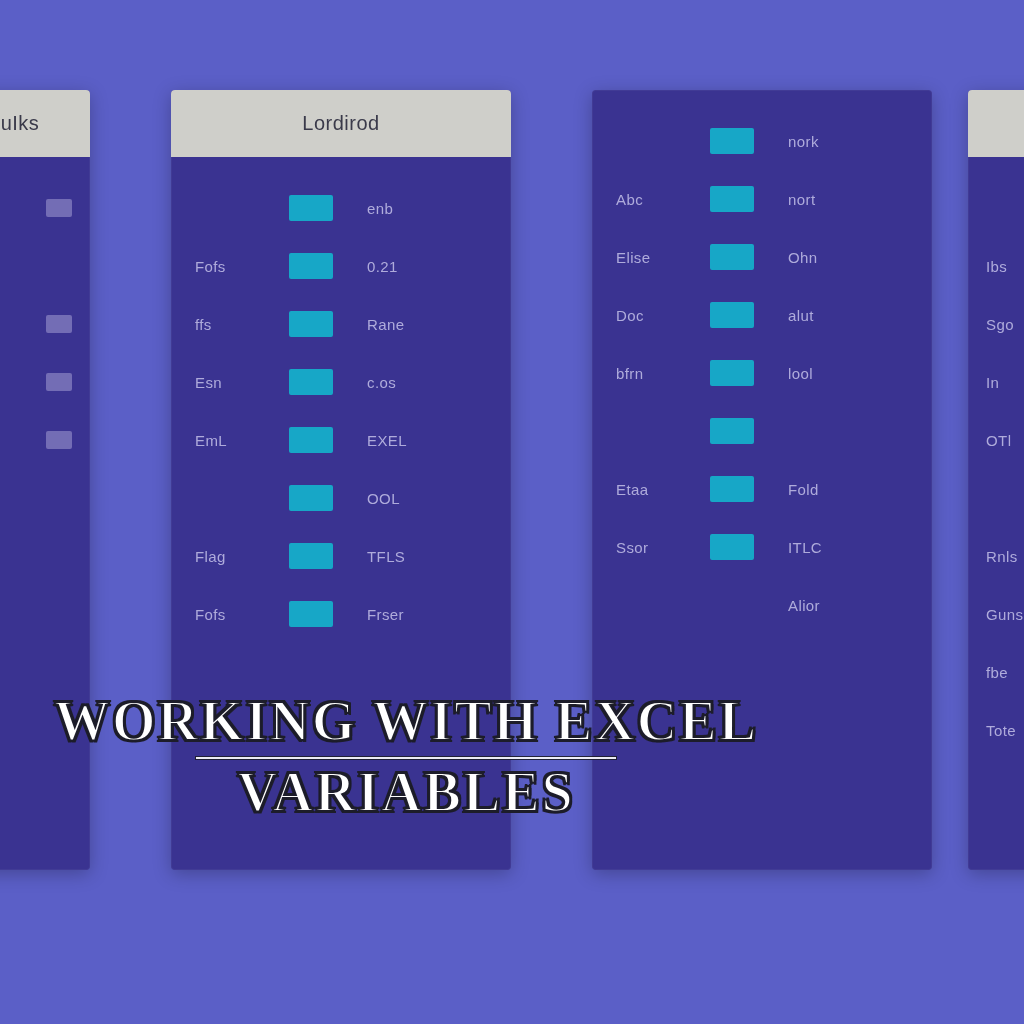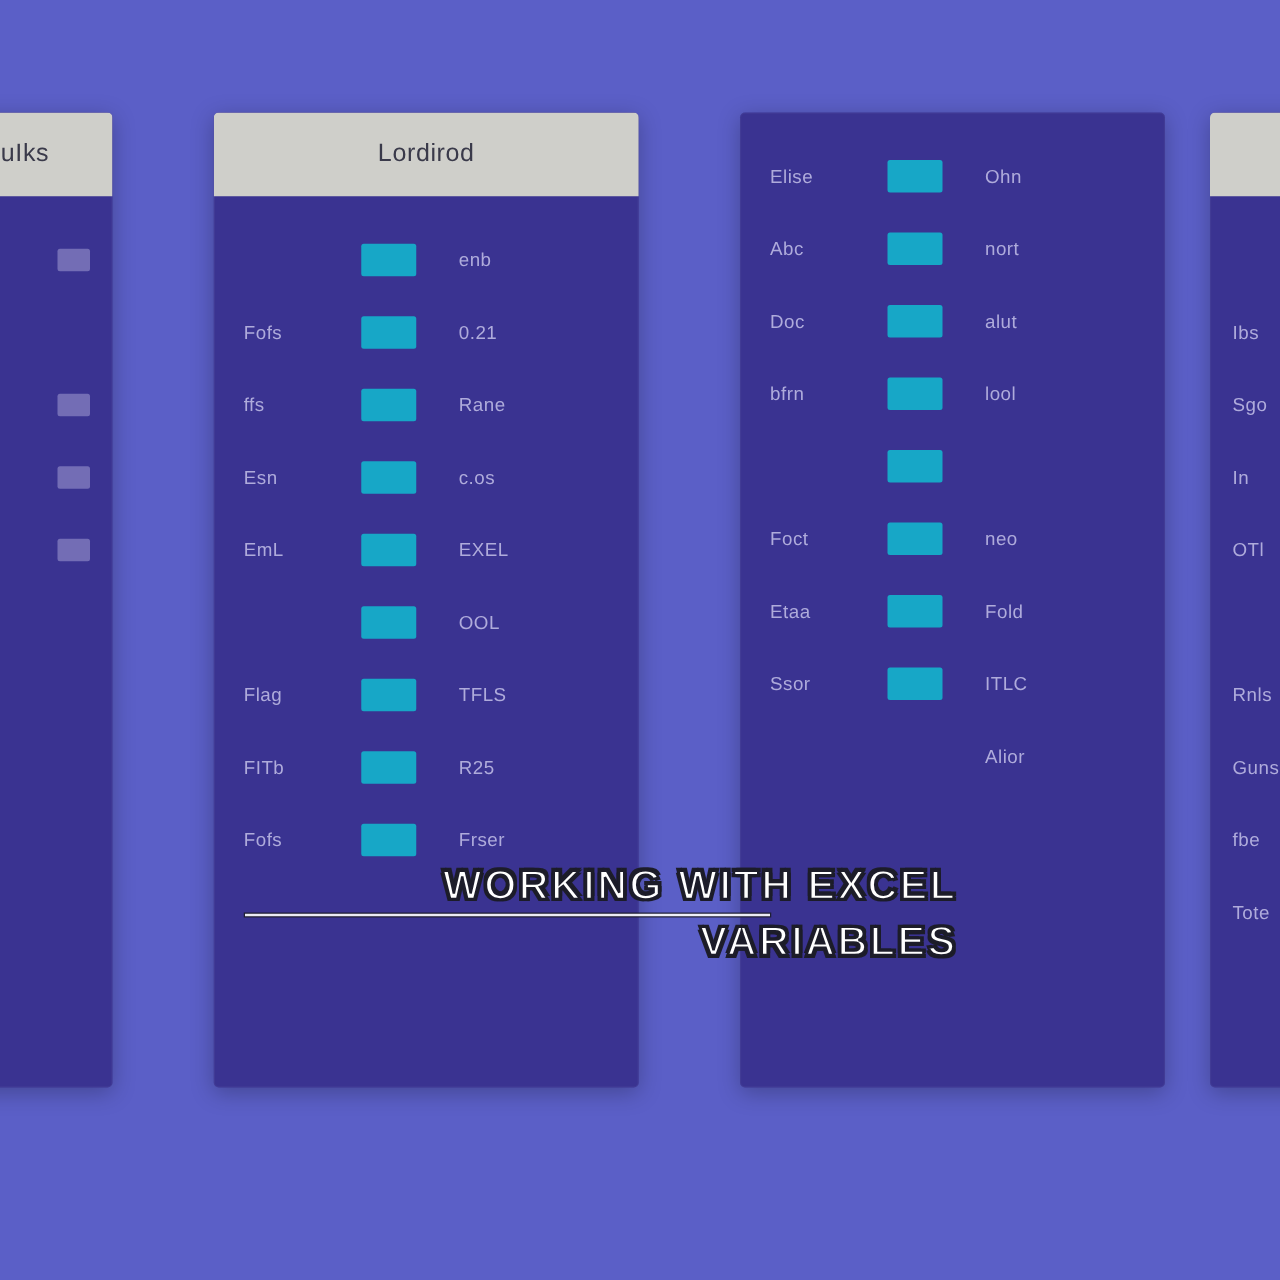--- a/index.html
+++ b/index.html
@@ -90,35 +90,34 @@
   
   .title-wrap {
     position: absolute;
     left: 50%;
     top: 690px;
     transform: translateX(-50%);
     text-align: center;
     width: 720px;
   }
   .title {
-    font-family: Liberation Sans, sans-serif;
+    font-family: Liberation Serif, serif;
     font-weight: 900;
-    font-size: 33px;
+    font-size: 56px;
     line-height: 1.12;
     letter-spacing: 2px;
     color: #ffffff;
     text-transform: uppercase;
     -webkit-text-stroke: 2px #1d1d2a;
     text-shadow:
       0 0 1px #1d1d2a,
       2px 2px 0 #1d1d2a,
       -2px 2px 0 #1d1d2a,
       2px -2px 0 #1d1d2a,
       -2px -2px 0 #1d1d2a;
-    text-align: right;
   }
   .title .line1 { display:block; }
   .title .line2 { display:block; }
   .title .rule {
     display:block;
     height:2px;
     background:#fff;
     opacity:0.9;
     width: 420px;
     margin: 4px auto 2px auto;
@@ -218,84 +217,77 @@
             <span class="label col2">OOL</span>
           </div>
         <div class="row">
             <span class="label">Flag</span>
             <span class="bar-col">
               <span class="chip"></span>
             </span>
             <span class="label col2">TFLS</span>
           </div>
         <div class="row">
-            <span class="label">FITb</span>
-            <span class="bar-col">
-              <span class="chip"></span>
-            </span>
-            <span class="label col2">R25</span>
-          </div>
-        <div class="row">
             <span class="label">Fofs</span>
             <span class="bar-col">
               <span class="chip"></span>
             </span>
             <span class="label col2">Frser</span>
           </div>
         <div class="row">
             <span class="label"></span>
             <span class="bar-col"></span>
             <span class="label col2"></span>
           </div>
       </div>
     </div>
 
     <div class="panel mid">
       <div class="panel-body">
         <div class="row">
+            <span class="label"></span>
+            <span class="bar-col">
+              <span class="chip"></span>
+            </span>
+            <span class="label col2">nork</span>
+          </div>
+        <div class="row">
+            <span class="label">Abc</span>
+            <span class="bar-col">
+              <span class="chip"></span>
+            </span>
+            <span class="label col2">nort</span>
+          </div>
+        <div class="row">
             <span class="label">Elise</span>
             <span class="bar-col">
               <span class="chip"></span>
             </span>
             <span class="label col2">Ohn</span>
           </div>
         <div class="row">
-            <span class="label">Abc</span>
-            <span class="bar-col">
-              <span class="chip"></span>
-            </span>
-            <span class="label col2">nort</span>
-          </div>
-        <div class="row">
             <span class="label">Doc</span>
             <span class="bar-col">
               <span class="chip"></span>
             </span>
             <span class="label col2">alut</span>
           </div>
         <div class="row">
             <span class="label">bfrn</span>
             <span class="bar-col">
               <span class="chip"></span>
             </span>
             <span class="label col2">lool</span>
           </div>
         <div class="row">
             <span class="label"></span>
             <span class="bar-col">
               <span class="chip"></span>
             </span>
             <span class="label col2"></span>
-          </div>
-        <div class="row">
-            <span class="label">Foct</span>
-            <span class="bar-col">
-              <span class="chip"></span>
-            </span>
-            <span class="label col2">neo</span>
           </div>
         <div class="row">
             <span class="label">Etaa</span>
             <span class="bar-col">
               <span class="chip"></span>
             </span>
             <span class="label col2">Fold</span>
           </div>
         <div class="row">
             <span class="label">Ssor</span>

